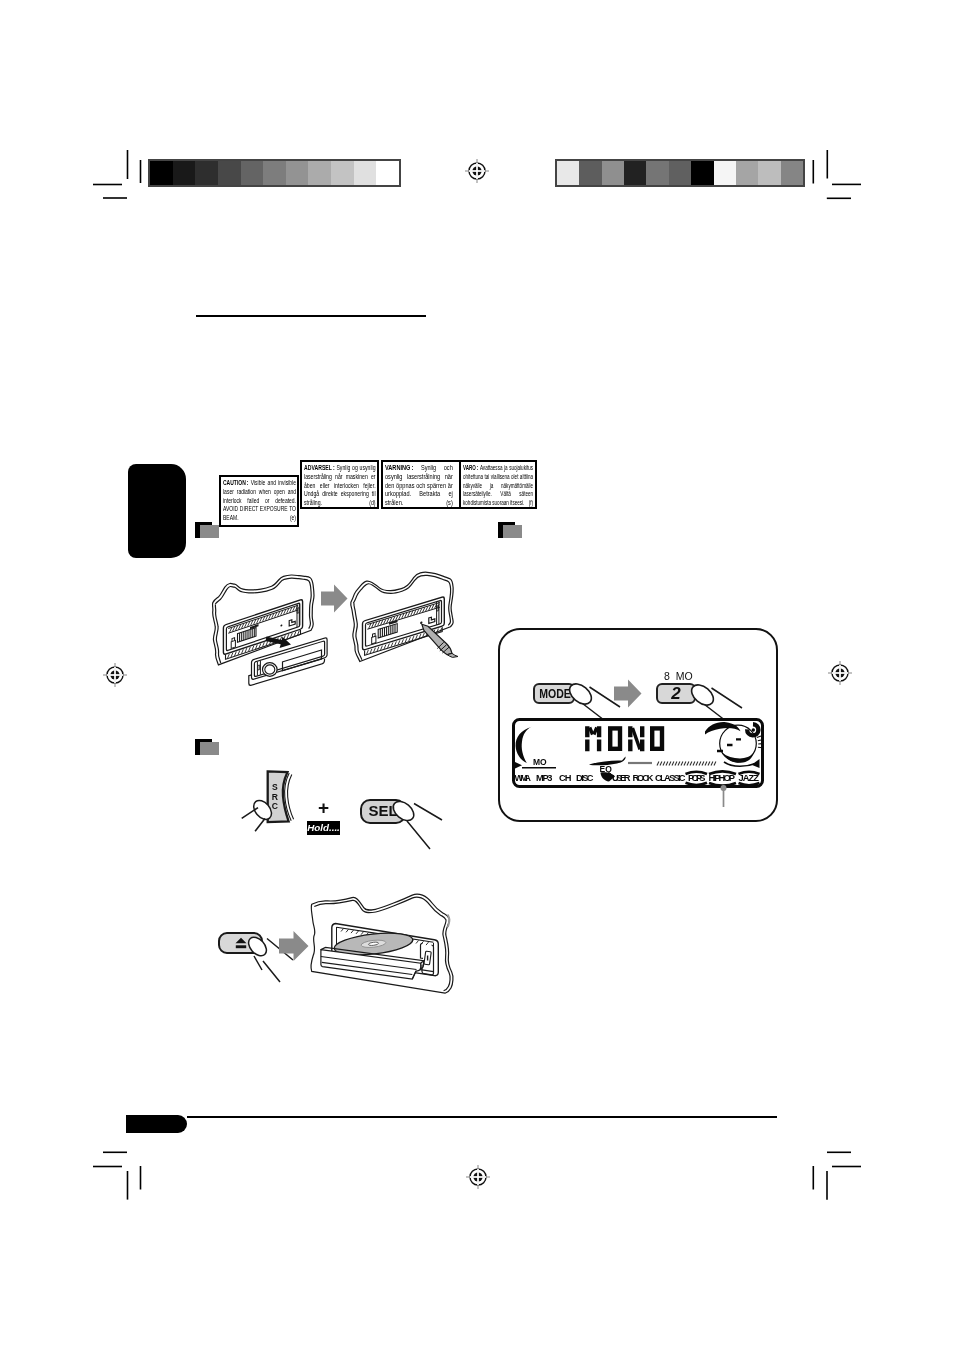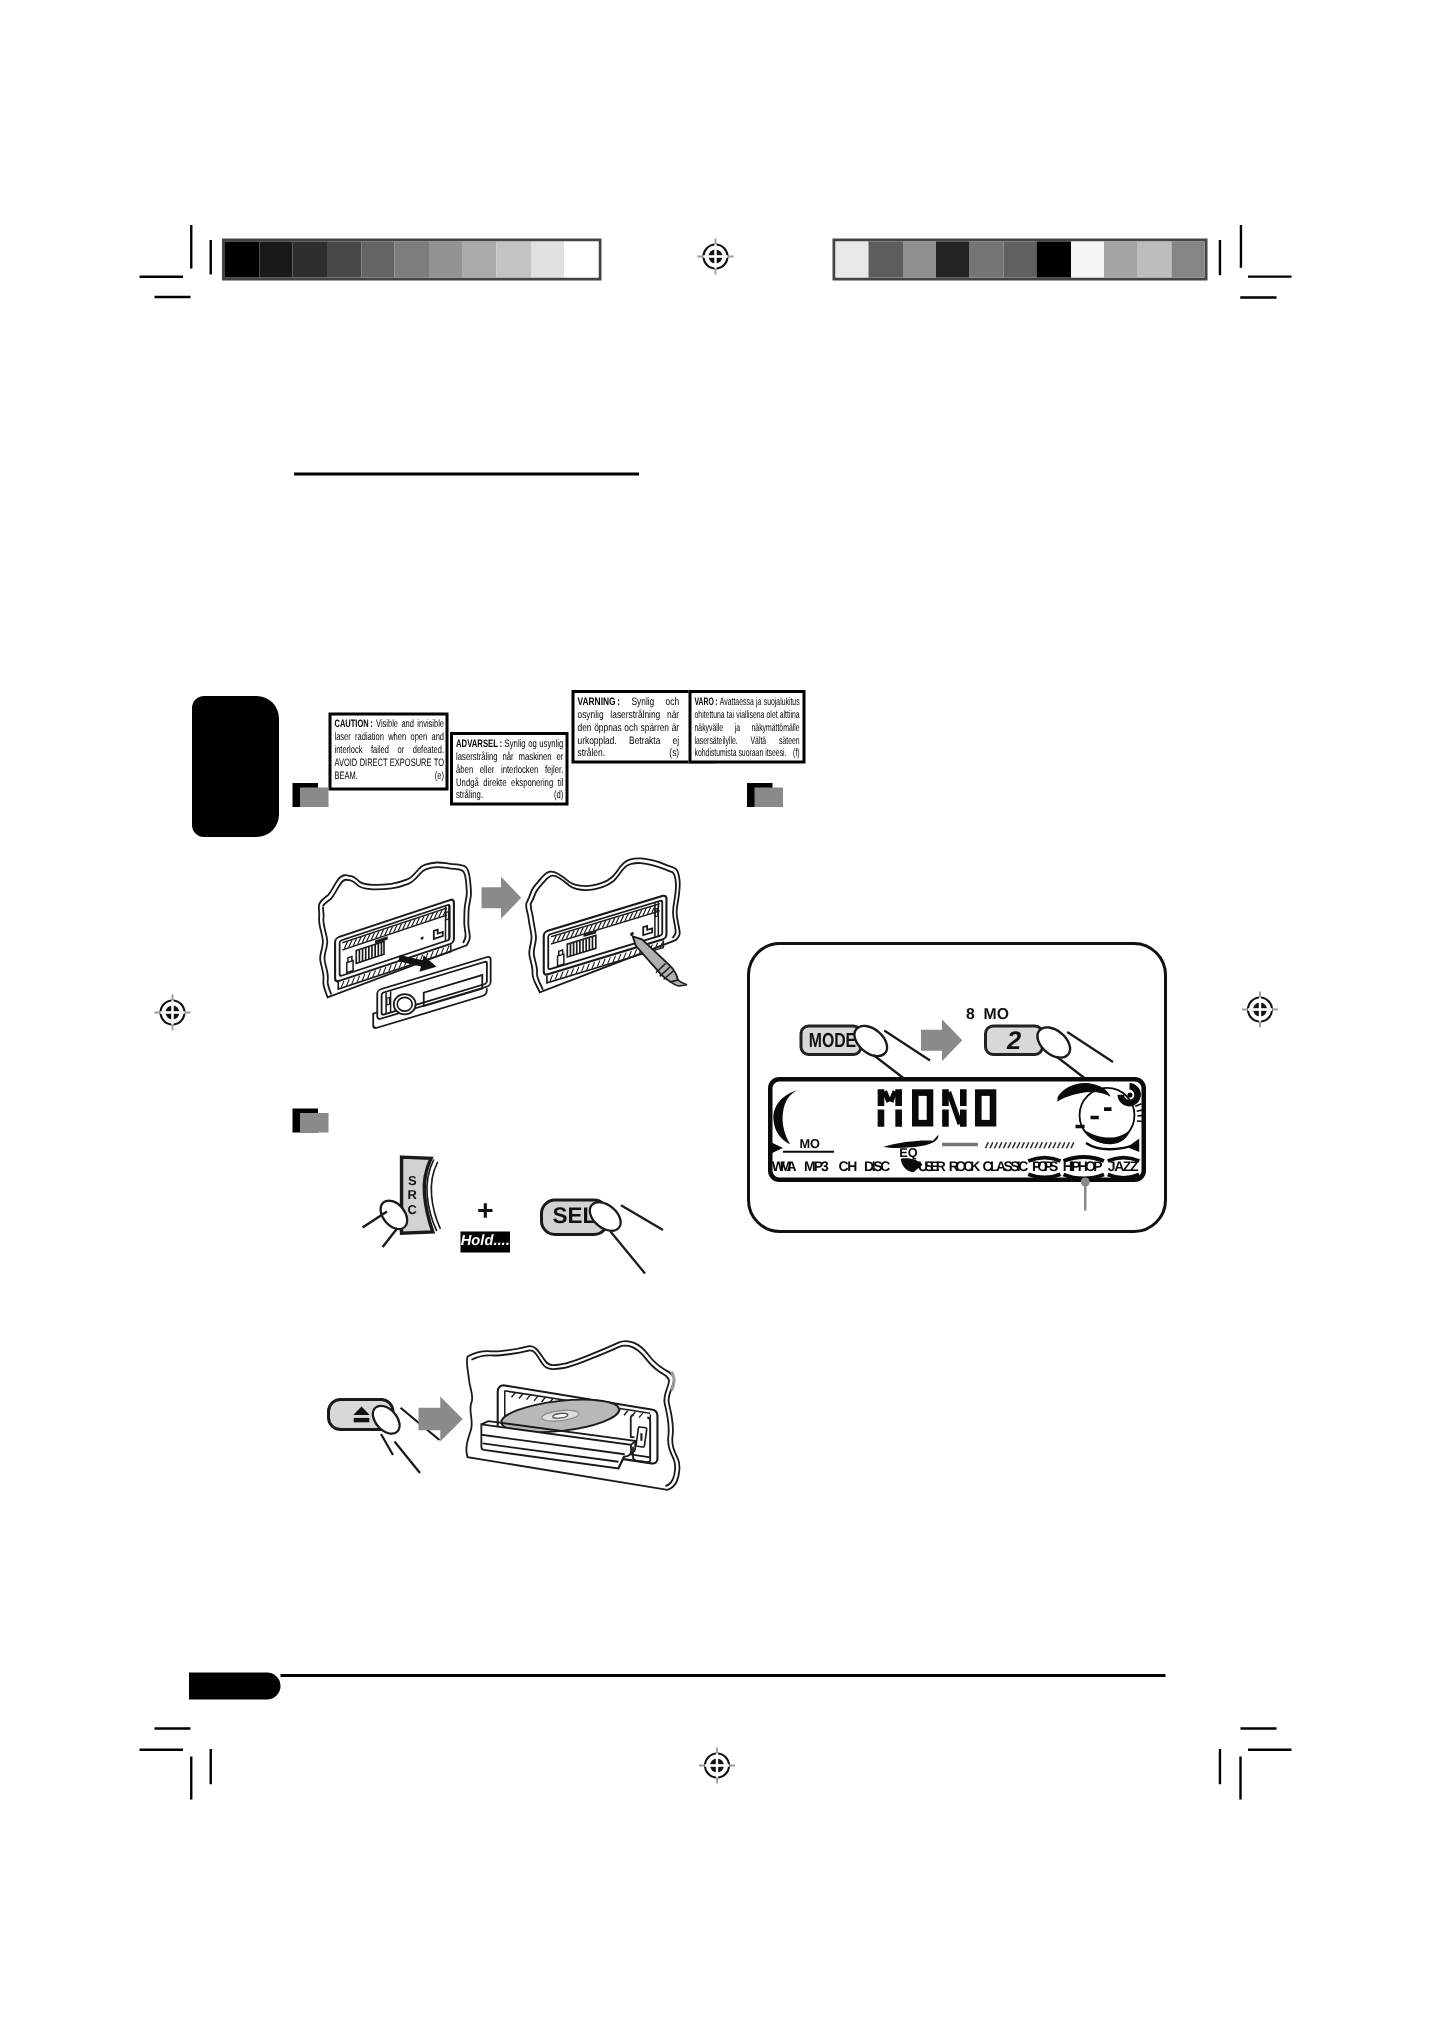--- a/index.html
+++ b/index.html
@@ -107,21 +107,21 @@
     <div class="jl">laser radiation when open and</div>
     <div class="jl">interlock failed or defeated.</div>
     <div class="jl">AVOID DIRECT EXPOSURE TO</div>
     <div class="ln">
         <span>BEAM.</span>
         <span>(e)</span>
       </div>
   </div>
 </div>
 
-<div class="abs cap" style="left:300px;top:488px;width:79px;height:49px">
+<div class="abs cap" style="left:300px;top:460px;width:79px;height:49px">
   <div class="in" style="width:139px;transform:scale(0.515,0.72)">
     <div class="jl"><b>ADVARSEL :</b>&nbsp;Synlig og usynlig</div>
     <div class="jl">laserstråling når maskinen er</div>
     <div class="jl">åben eller interlocken fejler.</div>
     <div class="jl">Undgå direkte eksponering til</div>
     <div class="ln">
         <span>stråling.</span>
         <span>(d)</span>
       </div>
   </div>
@@ -262,21 +262,21 @@
 
 <svg class="abs" style="left:564px;top:680px" width="60" height="45" viewBox="0 0 60 45">
   <ellipse cx="16.5" cy="14" rx="12.5" ry="8" transform="rotate(40 16.5 14)" fill="#fff" stroke="#1a1a1a" stroke-width="1.6"></ellipse>
   <path d="M25.5 7 L56 27 M18.5 23.5 L38 38.5" stroke="#1a1a1a" stroke-width="1.5" fill="none"></path>
 </svg>
 
 <svg class="abs" style="left:612px;top:678px" width="31" height="32" viewBox="0 0 31 32">
   <path d="M2 8.5 L16 8.5 L16 1.5 L29.5 15.5 L16 29.5 L16 22.5 L2 22.5 Z" fill="#8a8a8a"></path>
 </svg>
 
-<div class="abs" style="left:644px;top:670px;width:44px;font-weight:bold;font-size:10.5px;color:#111">8&nbsp;&nbsp;MO</div>
+<div class="abs" style="left:664px;top:670px;width:44px;font-weight:normal;font-size:10.5px;color:#111">8&nbsp;&nbsp;MO</div>
 
 <div class="abs" style="left:656px;top:683px;width:40px;height:21px;background:#d8d8d8;border:2px solid #222;border-radius:6px;box-sizing:border-box;text-align:center;font-weight:bold;font-style:italic;font-size:17px;line-height:17px;color:#111">2</div>
 
 <svg class="abs" style="left:686px;top:681px" width="60" height="45" viewBox="0 0 60 45">
   <ellipse cx="16.5" cy="14" rx="12.5" ry="8" transform="rotate(40 16.5 14)" fill="#fff" stroke="#1a1a1a" stroke-width="1.6"></ellipse>
   <path d="M25.5 7 L56 27 M18.5 23.5 L38 38.5" stroke="#1a1a1a" stroke-width="1.5" fill="none"></path>
 </svg>
 
 <svg class="abs" style="left:512px;top:718px" width="252" height="70" viewBox="0 0 252 70">
   <rect x="1.5" y="1.5" width="249" height="67" rx="6" fill="#fff" stroke="#0a0a0a" stroke-width="3"></rect>

